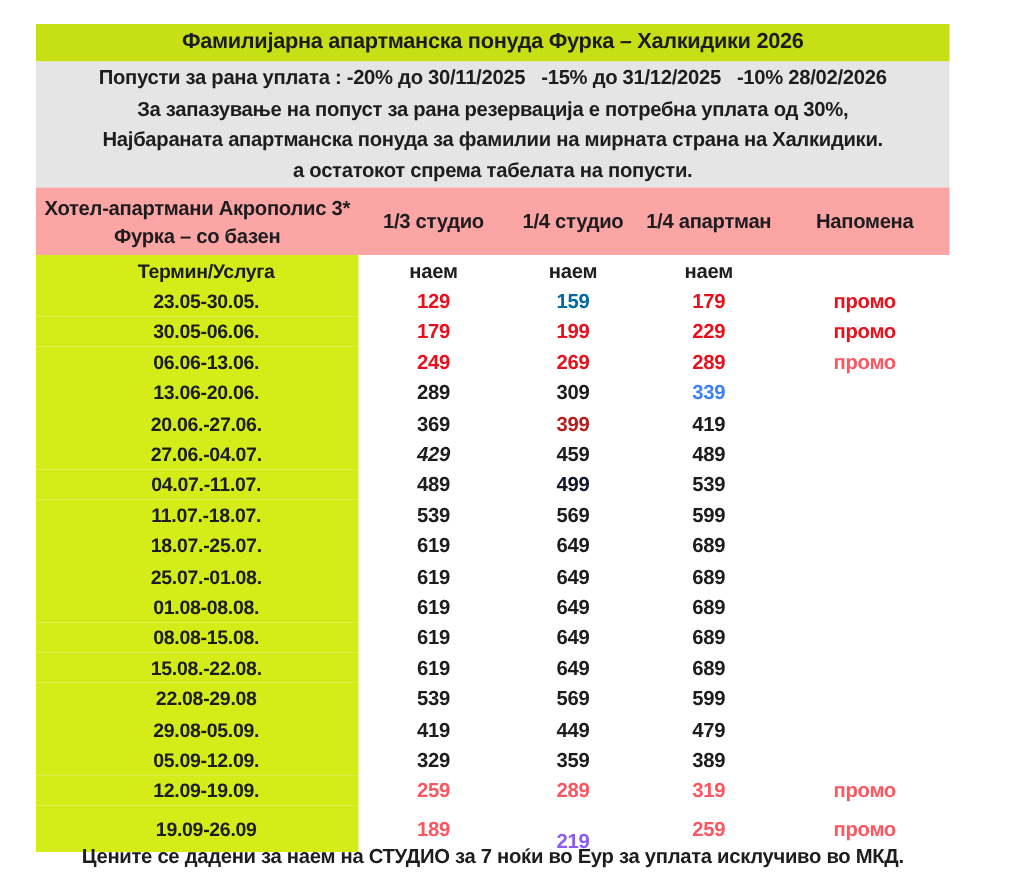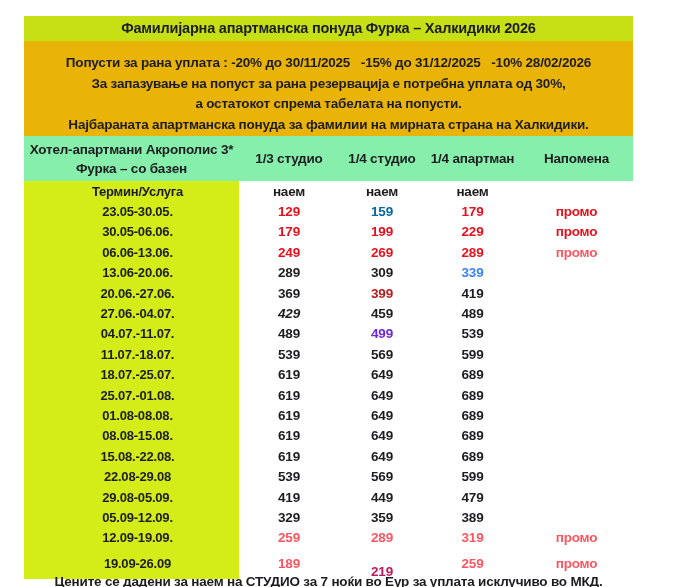--- a/index.html
+++ b/index.html
@@ -6,30 +6,30 @@
   body{
     width:684px;height:587px;overflow:hidden;background:#ffffff;
     font-family:"Liberation Sans",sans-serif;font-weight:700;color:#1d1d20;
     position:relative;
   }
   .page{position:absolute;left:24px;top:16px;width:609px}
   .title-bar{
     background:#c7e016;height:25px;line-height:25px;
     text-align:center;font-size:14.5px;letter-spacing:-0.2px;
   }
-  .promo-block{background:#eab308;padding:12px 0 1px}
+  .promo-block{background:#e5e5e5;padding:1px 0 1px}
   .promo-line{
     height:20.5px;line-height:20.5px;text-align:center;
     font-size:13.5px;letter-spacing:-0.2px;white-space:pre;
   }
   .grid-row{
     display:grid;grid-template-columns:215px 100px 86px 95px 1fr;
     align-items:center;
   }
-  .header-row{background:#86efac;height:45px;font-size:13.5px}
+  .header-row{background:#fca5a5;height:45px;font-size:13.5px}
   .hotel-cell{text-align:center;line-height:19px;letter-spacing:-0.2px}
   .hcol{text-align:center;letter-spacing:-0.2px}
   .price-table{margin-top:0}
   .trow{height:20.4px;font-size:13.5px}
   .term-cell{
     background:#d4ec18;height:100%;display:flex;align-items:center;justify-content:center;
     font-size:13px;letter-spacing:-0.2px;padding-left:12px;
   }
   .val-cell,.note-cell{text-align:center;letter-spacing:-0.2px}
   .footer-note{
@@ -39,22 +39,22 @@
 </head>
 <body>
 
 <div class="page">
 
   <div class="title-bar">Фамилијарна апартманска понуда Фурка – Халкидики 2026</div>
 
   <div class="promo-block">
     <div class="promo-line">Попусти за рана уплата : -20% до 30/11/2025   -15% до 31/12/2025   -10% 28/02/2026</div>
     <div class="promo-line">За запазување на попуст за рана резервација е потребна уплата од 30%,</div>
+    <div class="promo-line">Најбараната апартманска понуда за фамилии на мирната страна на Халкидики.</div>
     <div class="promo-line">а остатокот спрема табелата на попусти.</div>
-    <div class="promo-line">Најбараната апартманска понуда за фамилии на мирната страна на Халкидики.</div>
   </div>
 
   <div class="grid-row header-row">
     <div class="hotel-cell">
       <div>Хотел-апартмани Акрополис 3*</div>
       <div>Фурка – со базен</div>
     </div>
     <div class="hcol">1/3 студио</div>
     <div class="hcol">1/4 студио</div>
     <div class="hcol">1/4 апартман</div>
@@ -109,21 +109,21 @@
     <div class="grid-row trow">
       <div class="term-cell">27.06.-04.07.</div>
       <div class="val-cell" style="color: rgb(29, 29, 32); font-style: italic;">429</div>
       <div class="val-cell" style="color: rgb(29, 29, 32);">459</div>
       <div class="val-cell" style="color: rgb(29, 29, 32);">489</div>
       <div class="note-cell" style="color: rgb(29, 29, 32);"></div>
     </div>
     <div class="grid-row trow">
       <div class="term-cell">04.07.-11.07.</div>
       <div class="val-cell" style="color: rgb(29, 29, 32);">489</div>
-      <div class="val-cell" style="color: #6d28d9;">499</div>
+      <div class="val-cell" style="color: #0f172a;">499</div>
       <div class="val-cell" style="color: rgb(29, 29, 32);">539</div>
       <div class="note-cell" style="color: rgb(29, 29, 32);"></div>
     </div>
     <div class="grid-row trow">
       <div class="term-cell">11.07.-18.07.</div>
       <div class="val-cell" style="color: rgb(29, 29, 32);">539</div>
       <div class="val-cell" style="color: rgb(29, 29, 32);">569</div>
       <div class="val-cell" style="color: rgb(29, 29, 32);">599</div>
       <div class="note-cell" style="color: rgb(29, 29, 32);"></div>
     </div>
@@ -186,21 +186,21 @@
     <div class="grid-row trow">
       <div class="term-cell">12.09-19.09.</div>
       <div class="val-cell" style="color: rgb(252, 86, 96);">259</div>
       <div class="val-cell" style="color: rgb(252, 86, 96);">289</div>
       <div class="val-cell" style="color: rgb(252, 86, 96);">319</div>
       <div class="note-cell" style="color: rgb(252, 86, 96);">промо</div>
     </div>
     <div class="grid-row trow">
       <div class="term-cell">19.09-26.09</div>
       <div class="val-cell" style="color: rgb(252, 86, 96);">189</div>
-      <div class="val-cell" style="color: #be185d; margin-top: 16px;">219</div>
+      <div class="val-cell" style="color: #8b5cf6; margin-top: 16px;">219</div>
       <div class="val-cell" style="color: rgb(252, 86, 96);">259</div>
       <div class="note-cell" style="color: rgb(252, 86, 96);">промо</div>
     </div>
 
   </div>
 
   <div class="footer-note">Цените се дадени за наем на СТУДИО за 7 ноќи во Еур за уплата исклучиво во МКД.</div>
 
 </div>
 

